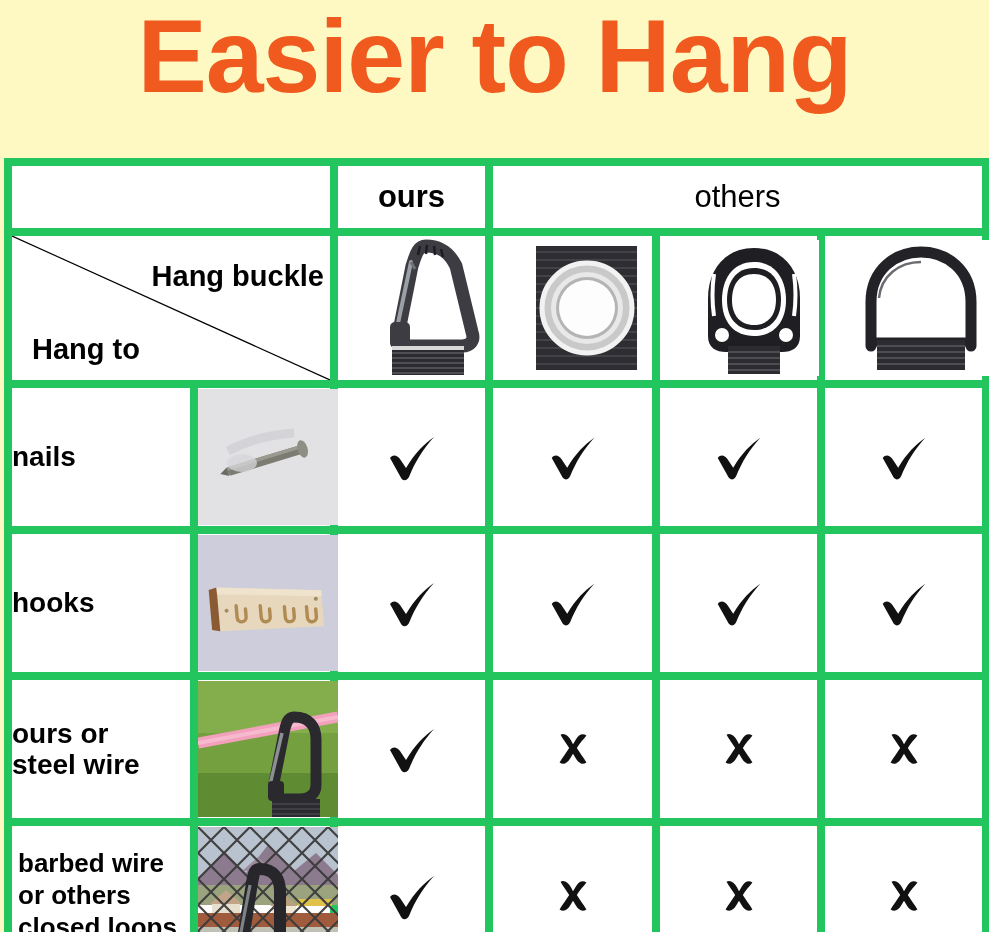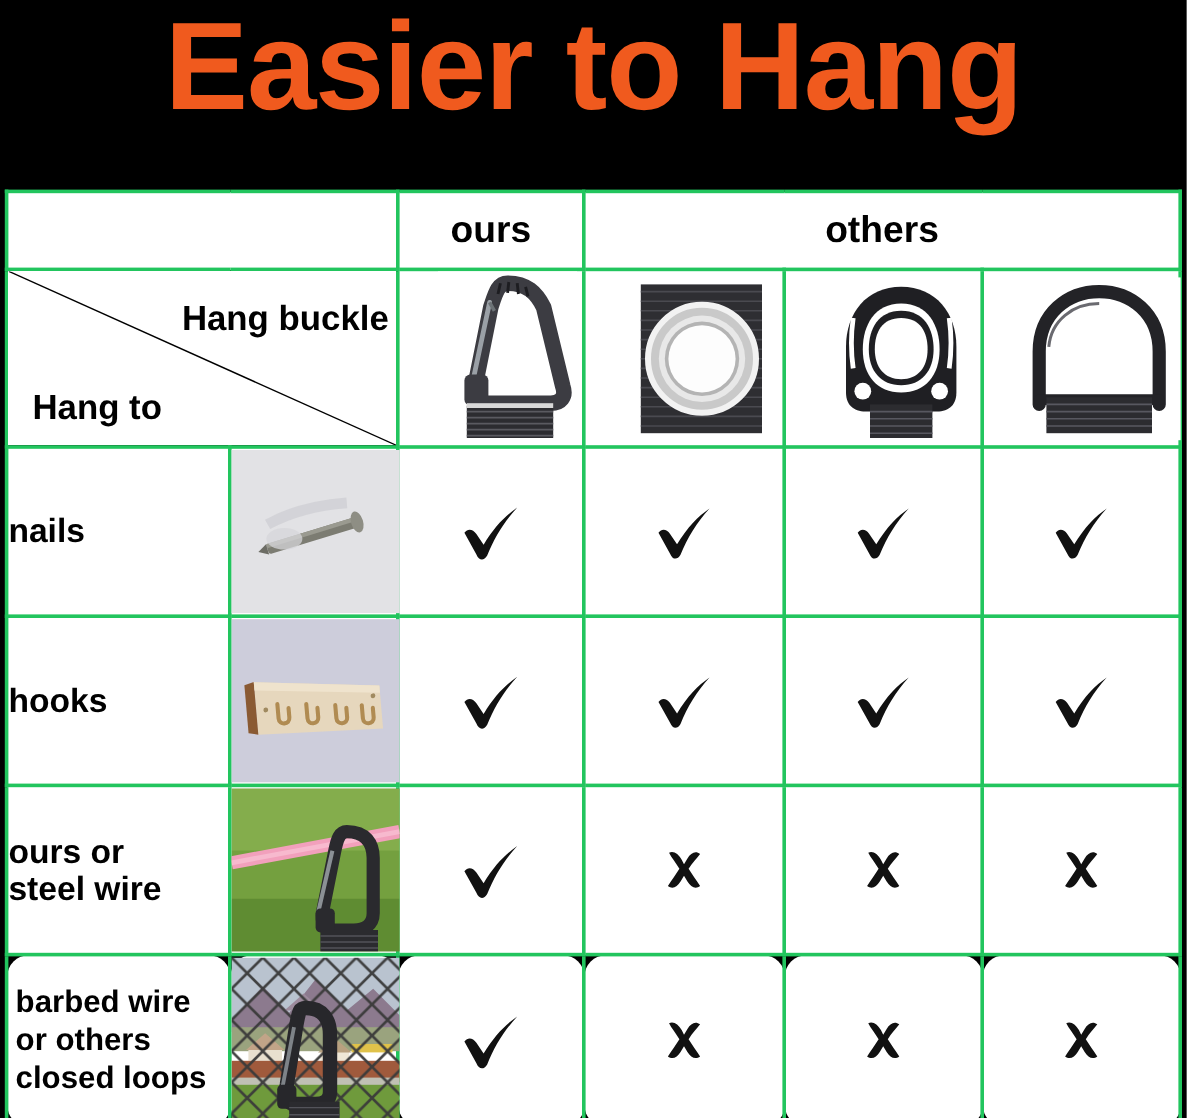--- a/index.html
+++ b/index.html
@@ -10,21 +10,21 @@
   body {
     width: 989px;
     height: 932px;
     font-family: "Liberation Sans", sans-serif;
     overflow: hidden;
   }
   .page {
     position: relative;
     width: 989px;
     height: 932px;
-    background: #000000;
+    background: #fef9c3;
   }
 
   
   .title {
     position: absolute;
     left: 0;
     top: 2px;
     width: 989px;
     height: 110px;
     text-align: center;
@@ -41,21 +41,21 @@
   .cmp-table {
     position: absolute;
     left: 4px;
     top: 158px;
     width: 978px;
     height: 768px;
     border-collapse: collapse;
     table-layout: fixed;
   }
   .cmp-table td {
-    border: 3px solid #22c55e;
+    border: 8px solid #22c55e;
     padding: 0;
     vertical-align: middle;
     background: #ffffff;
   }
 
   
   col.c-label  { width: 186px; }
   col.c-thumb  { width: 140px; }
   col.c-ours   { width: 155px; }
   col.c-o1     { width: 167px; }
@@ -73,21 +73,21 @@
   }
   .ours-head {
     background: #e87b2e;
     text-align: center;
     font-weight: bold;
     font-size: 31px;
     color: #000;
   }
   .others-head {
     text-align: center;
-    font-weight: bold;
+    font-weight: normal;
     font-size: 31px;
     color: #000;
   }
 
   
   .corner {
     position: relative;
     overflow: hidden;
   }
   .corner .diag {

